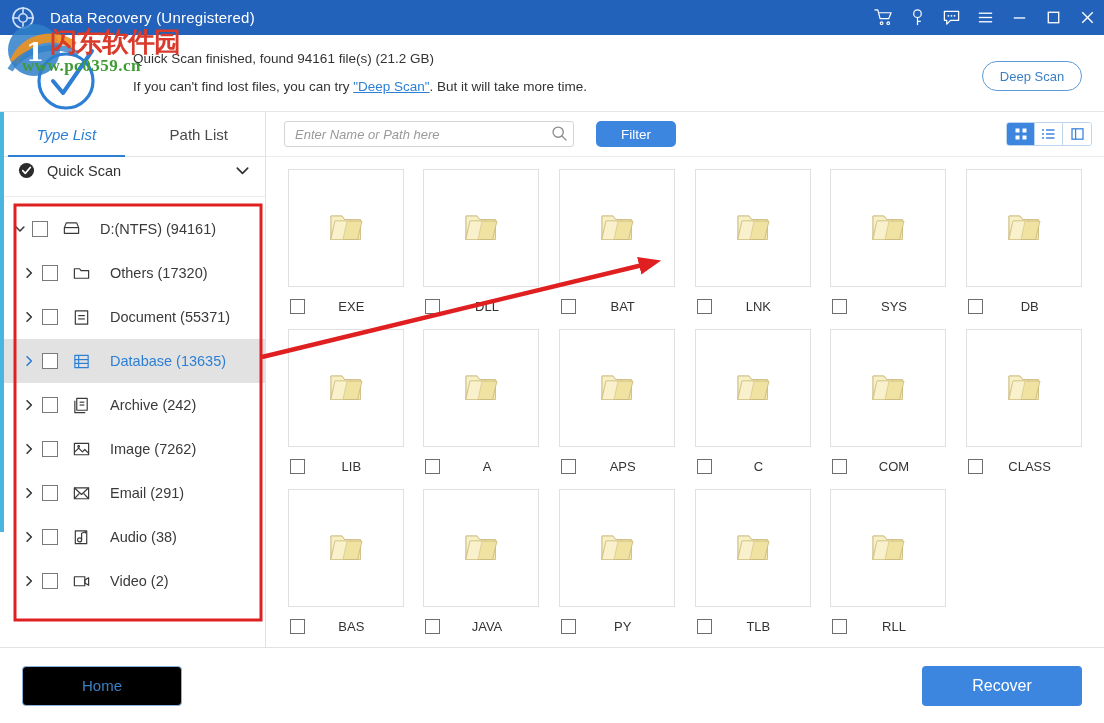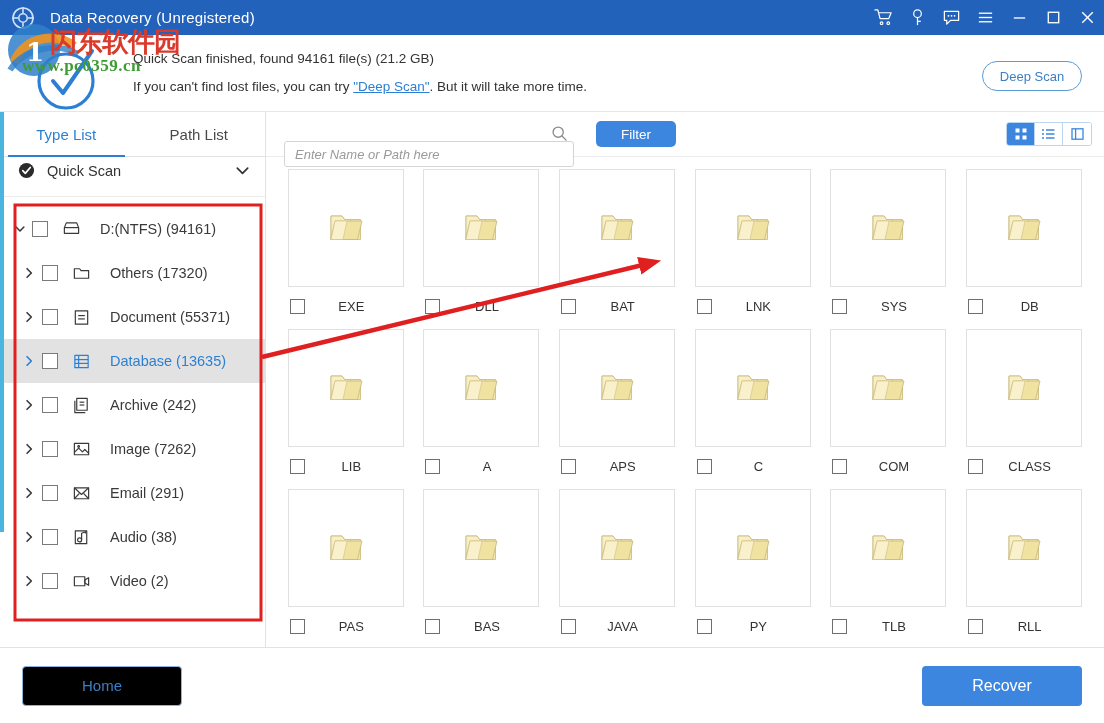--- a/index.html
+++ b/index.html
@@ -163,21 +163,21 @@
   .tab {
     flex: 1;
     display: flex;
     align-items: center;
     justify-content: center;
     font-size: 15px;
     color: #4a4a4a;
     cursor: pointer;
     position: relative;
   }
-  .tab.active { color: #2c7fd4; }
+  .tab.active { color: #2c7fd4; font-style: italic; }
   .tab.active::after {
     content: "";
     position: absolute;
     left: 8px; right: 8px; bottom: -1px;
     height: 2.5px;
     background: #2c7fd4;
   }
 
   .quickscan-row {
     height: 40px;
@@ -261,21 +261,20 @@
     width: 100%;
     height: 26px;
     border: 1px solid #d4d4d4;
     border-radius: 3px;
     padding: 0 30px 0 10px;
     font-size: 13px;
     font-style: italic;
     color: #555;
     outline: none;
     font-family: "Liberation Sans", sans-serif;
-    margin-top: 20px;
   }
   .search-input::placeholder { color: #9a9a9a; font-style: italic; }
   .search-icon-btn {
     position: absolute;
     right: 6px; top: 4px;
     cursor: pointer;
     display: flex;
   }
   .filter-btn {
     margin-left: 22px;
@@ -879,34 +878,20 @@
           <div class="thumb">
             <svg width="40" height="38" viewBox="0 0 40 38">
               <path d="M5 7 h11 l2.5 3.5 h16 v20 h-29.5z" fill="#f2e6ad" stroke="#c9b87a" stroke-width="0.8"></path>
               <path d="M5 7 h11 l2.5 3.5 h6 v19 h-19.5z" fill="#f7efc6" stroke="#c9b87a" stroke-width="0.8"></path>
               <path d="M9 12 h27 l-4.5 18.5 h-27z" fill="#f0e2a0" stroke="#c9b87a" stroke-width="0.8"></path>
               <path d="M9 12 h12 l-4 18.5 h-12z" fill="#f8f1cc" stroke="#d4c489" stroke-width="0.7"></path>
             </svg>
           </div>
           <div class="cell-foot">
             <span class="cell-cbx"></span>
-            <span class="cell-label">PAS</span>
-          </div>
-        </div>
-        <div class="cell">
-          <div class="thumb">
-            <svg width="40" height="38" viewBox="0 0 40 38">
-              <path d="M5 7 h11 l2.5 3.5 h16 v20 h-29.5z" fill="#f2e6ad" stroke="#c9b87a" stroke-width="0.8"></path>
-              <path d="M5 7 h11 l2.5 3.5 h6 v19 h-19.5z" fill="#f7efc6" stroke="#c9b87a" stroke-width="0.8"></path>
-              <path d="M9 12 h27 l-4.5 18.5 h-27z" fill="#f0e2a0" stroke="#c9b87a" stroke-width="0.8"></path>
-              <path d="M9 12 h12 l-4 18.5 h-12z" fill="#f8f1cc" stroke="#d4c489" stroke-width="0.7"></path>
-            </svg>
-          </div>
-          <div class="cell-foot">
-            <span class="cell-cbx"></span>
             <span class="cell-label">BAS</span>
           </div>
         </div>
         <div class="cell">
           <div class="thumb">
             <svg width="40" height="38" viewBox="0 0 40 38">
               <path d="M5 7 h11 l2.5 3.5 h16 v20 h-29.5z" fill="#f2e6ad" stroke="#c9b87a" stroke-width="0.8"></path>
               <path d="M5 7 h11 l2.5 3.5 h6 v19 h-19.5z" fill="#f7efc6" stroke="#c9b87a" stroke-width="0.8"></path>
               <path d="M9 12 h27 l-4.5 18.5 h-27z" fill="#f0e2a0" stroke="#c9b87a" stroke-width="0.8"></path>
               <path d="M9 12 h12 l-4 18.5 h-12z" fill="#f8f1cc" stroke="#d4c489" stroke-width="0.7"></path>

